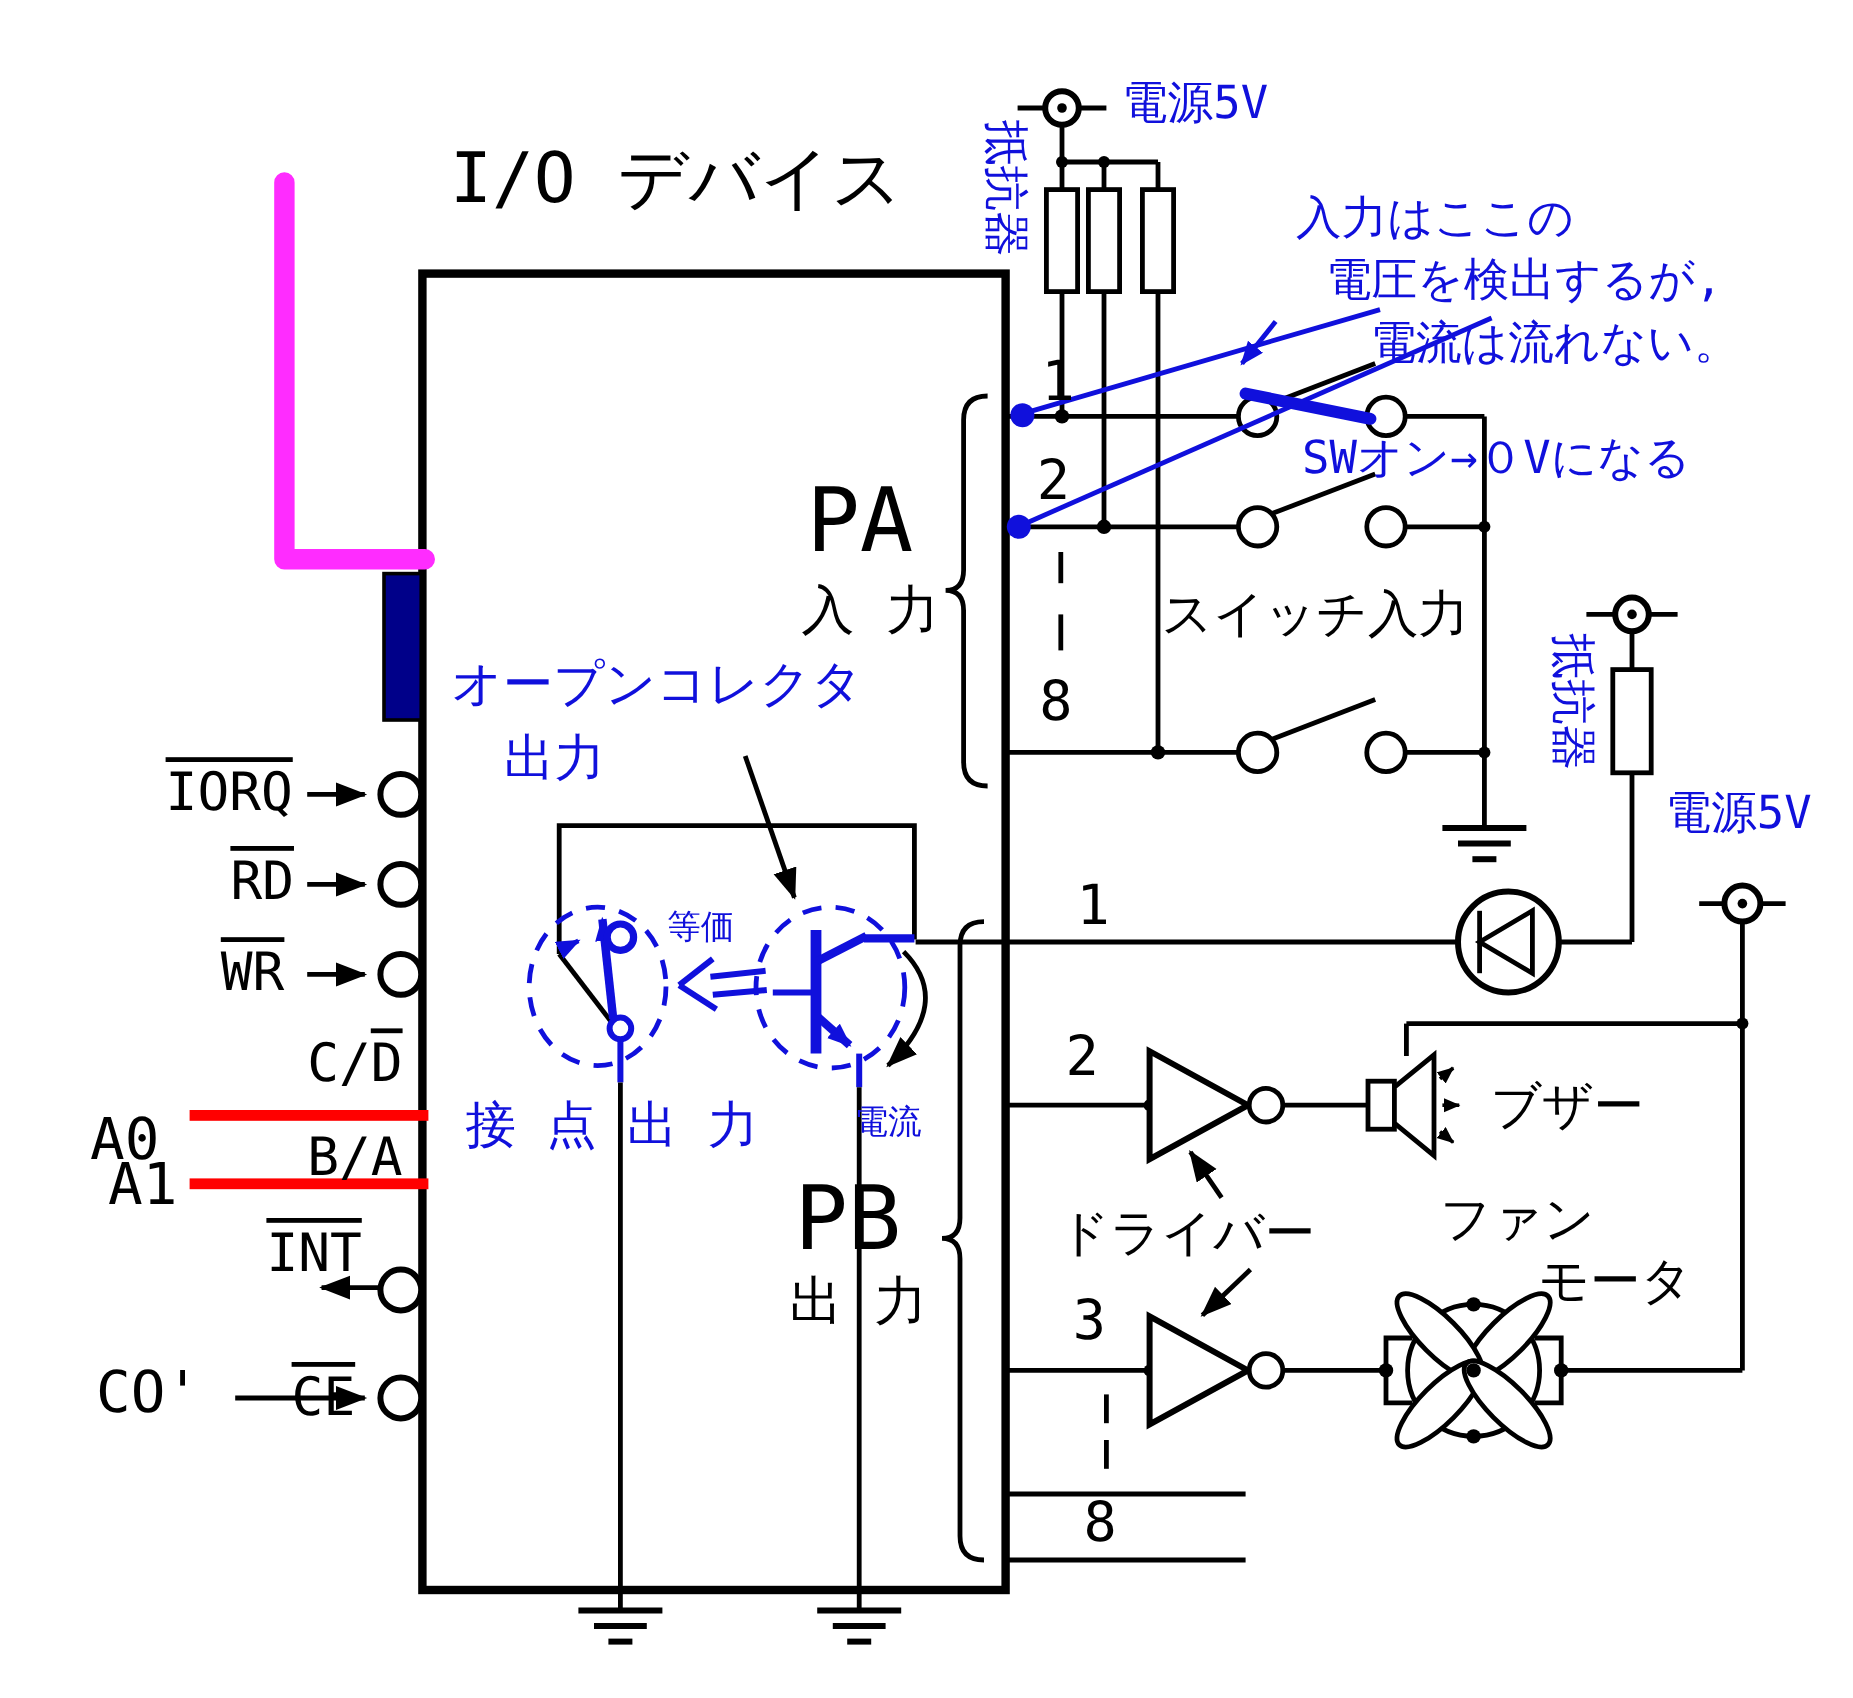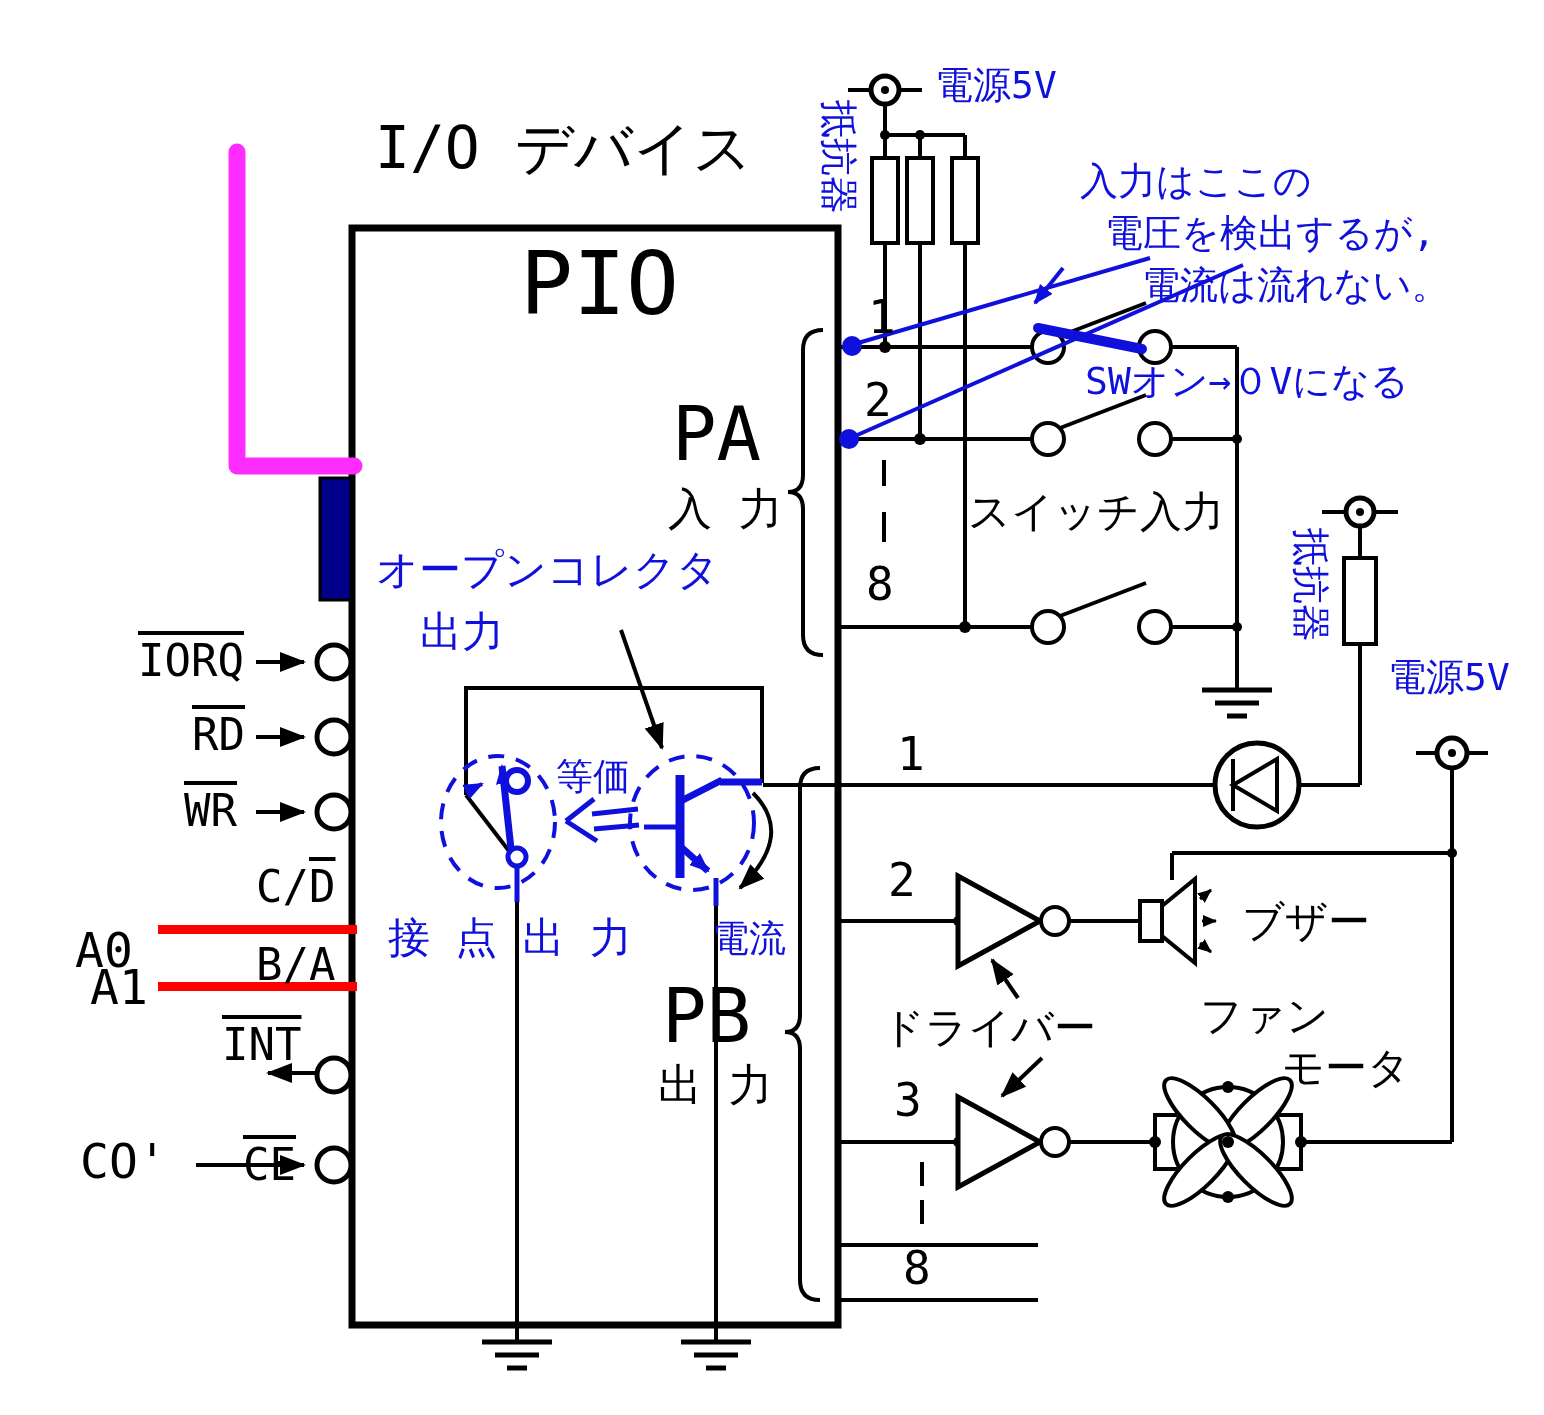--- a/index.html
+++ b/index.html
@@ -13,21 +13,21 @@
   .rot90{transform:rotate(90deg);transform-origin:top left;}
   .t-title{font-size:58px;}
   .t-chip{font-size:88px;}
   .t-port{font-size:74px;}
   .t-dir{font-size:44px;}
   .t-num{font-size:46px;}
   .t-pin{font-size:44px;}
   .t-pinbig{font-size:48px;}
   .t-note{font-size:38px;}
   .t-lab{font-size:42px;}
-  .t-small{font-size:37px;}
+  .t-small{font-size:28px;}
 </style>
 </head>
 <body>
 
 <div id="stage">
 
 <svg id="wires" width="1544" height="1415" viewBox="0 0 1544 1415">
   <defs>
     <marker id="mk" markerUnits="userSpaceOnUse" markerWidth="30" markerHeight="22" refX="24" refY="10" orient="auto">
           <path d="M0,0 L26,10 L0,20 Z" fill="#000"></path>
@@ -257,21 +257,20 @@
     <line x1="495" y1="1355" x2="539" y2="1355" stroke-width="5"></line>
     <line x1="507" y1="1368" x2="527" y2="1368" stroke-width="5"></line>
     <line x1="716" y1="1325" x2="716" y2="1342" stroke-width="4"></line>
     <line x1="681" y1="1342" x2="751" y2="1342" stroke-width="5"></line>
     <line x1="694" y1="1355" x2="738" y2="1355" stroke-width="5"></line>
     <line x1="706" y1="1368" x2="726" y2="1368" stroke-width="5"></line>
   </g>
 </svg>
 
 <div class="lbl t-title" style="left:375px;top:118px;">I/O デバイス</div>
-<div class="lbl t-chip mono" style="left:520px;top:238px;">PIO</div>
 
 <div class="lbl t-pin ol" style="left:138px;top:638px;">IORQ</div>
 <div class="lbl t-pin ol" style="left:192px;top:712px;">RD</div>
 <div class="lbl t-pin ol" style="left:184px;top:788px;">WR</div>
 <div class="lbl t-pin" style="left:256px;top:864px;"><span>C/</span><span class="ol">D</span></div>
 <div class="lbl t-pinbig" style="left:75px;top:893px;margin-top:32px;">A0</div>
 <div class="lbl t-pin" style="left:256px;top:942px;">B/A</div>
 <div class="lbl t-pinbig" style="left:90px;top:962px;">A1</div>
 <div class="lbl t-pin ol" style="left:222px;top:1022px;">INT</div>
 <div class="lbl t-pin ol" style="left:230px;top:1142px;margin-left:13px;">CE</div>

